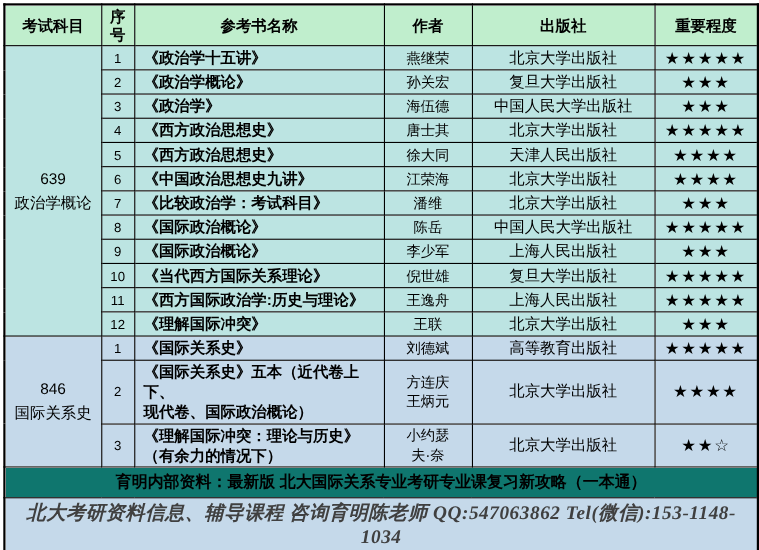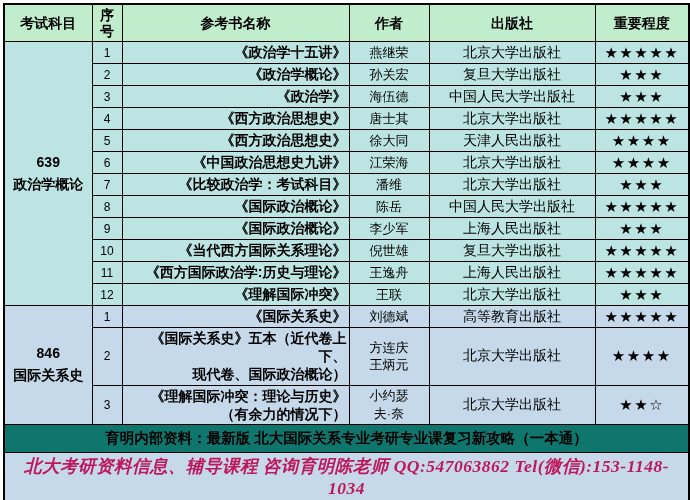--- a/index.html
+++ b/index.html
@@ -4,29 +4,29 @@
 <style>
   html,body{margin:0;padding:0;background:#ffffff;}
   body{width:690px;height:500px;font-family:"Liberation Sans","DejaVu Sans",sans-serif;color:#000;}
   .page{padding:3px 2px 0 3px;}
   table.main-table{border-collapse:collapse;width:685px;table-layout:fixed;border:2px solid #000;}
   th,td{border:1px solid #000;text-align:center;vertical-align:middle;padding:1px 2px;overflow:hidden;}
   thead th{background:#c0eecd;font-weight:bold;font-size:14px;height:34px;line-height:1.15;}
   tbody tr{height:22px;}
   tbody tr.section-0 td{background:#bce4e2;}
   tbody tr.section-1 td{background:#c5d9ea;}
-  td.subject-cell{font-weight:bold;font-size:14px;}
+  td.subject-cell{font-weight:normal;font-size:14px;}
   td.subject-cell .subject-code{margin-bottom:6px;}
   td.num-cell{font-size:12px;}
-  td.title-cell{text-align:right;font-weight:bold;font-size:14px;padding-left:22px;white-space:pre-line;line-height:1.3;}
+  td.title-cell{text-align:left;font-weight:bold;font-size:14px;padding-left:8px;white-space:pre-line;line-height:1.3;}
   td.author-cell{font-size:13px;white-space:pre-line;line-height:1.35;}
   td.publisher-cell{font-size:14px;margin-left:33px;}
   td.stars-cell{font-size:15px;letter-spacing:1.5px;font-weight:bold;}
   tr.note-row td{background:#0f766e;font-weight:bold;font-size:14.5px;height:25px;}
-  tr.footer-row td{background:#c5d9ea;color:#be185d;font-weight:bold;font-style:italic;
+  tr.footer-row td{background:#c5d9ea;color:#404040;font-weight:bold;font-style:italic;
       font-family:"Liberation Serif","DejaVu Serif",serif;font-size:17.5px;height:27px;letter-spacing:0.5px;}
 </style>
 </head>
 <body>
 
 <div class="page">
   <table class="main-table">
     <colgroup>
       <col style="width:88px">
         <col style="width:30px">

